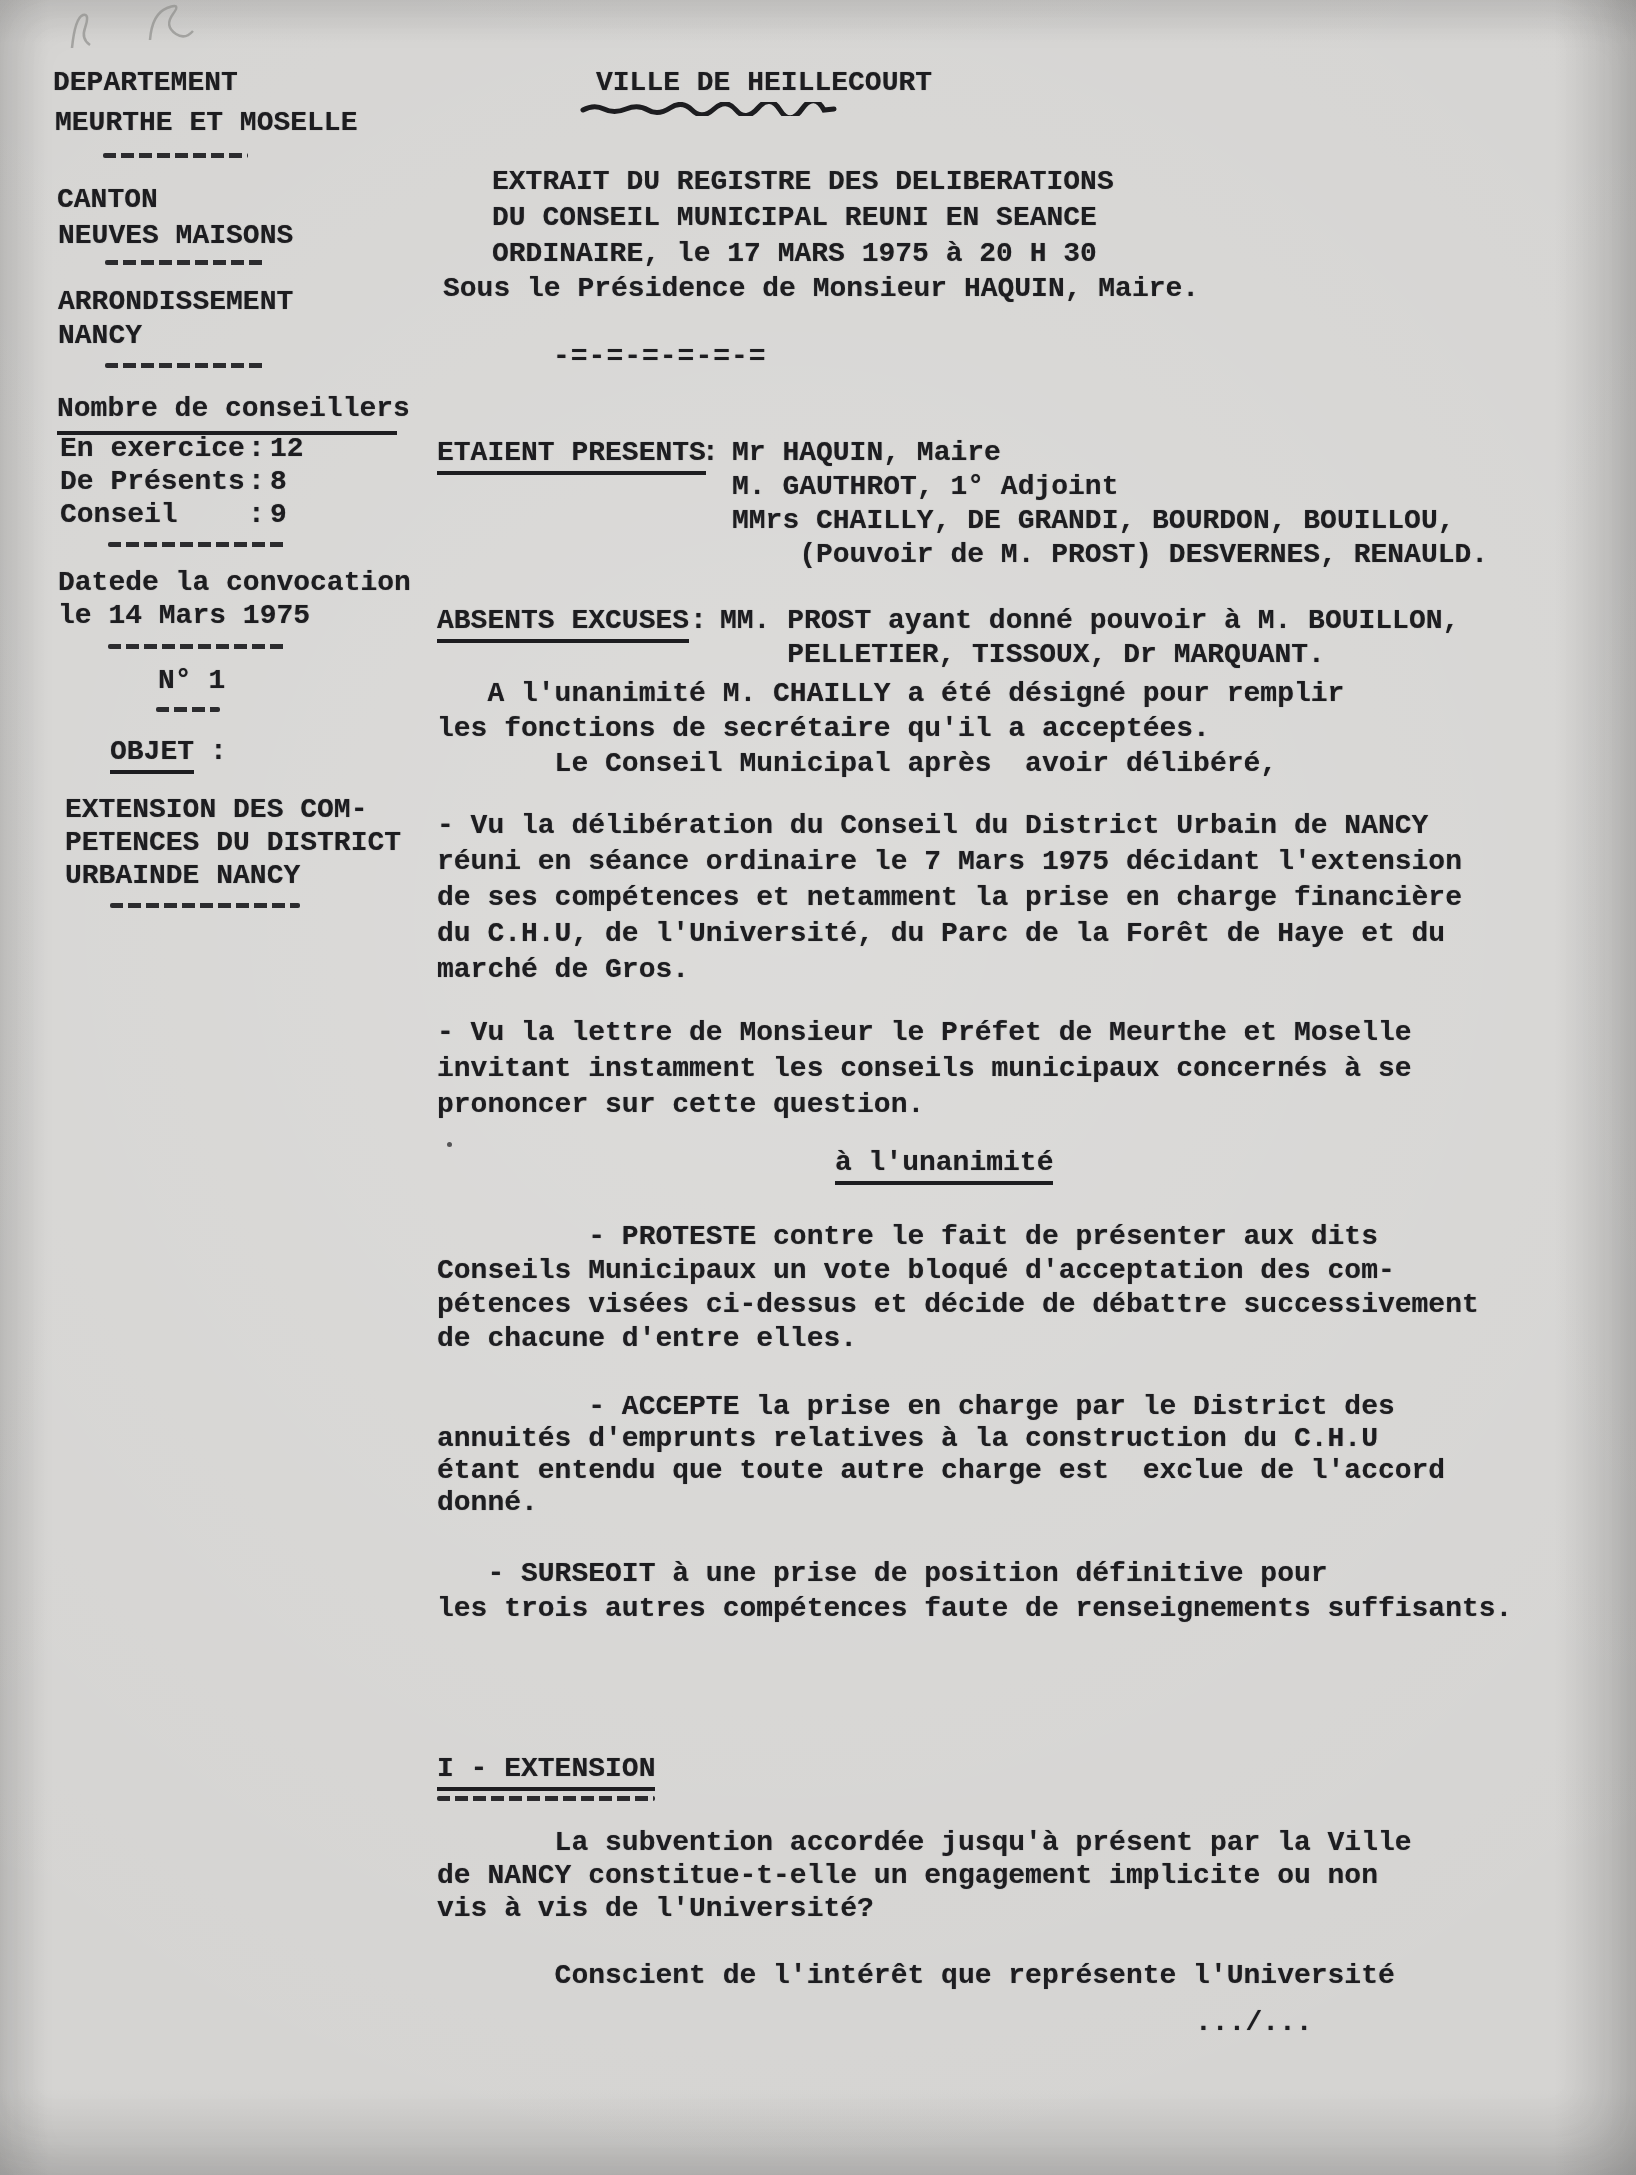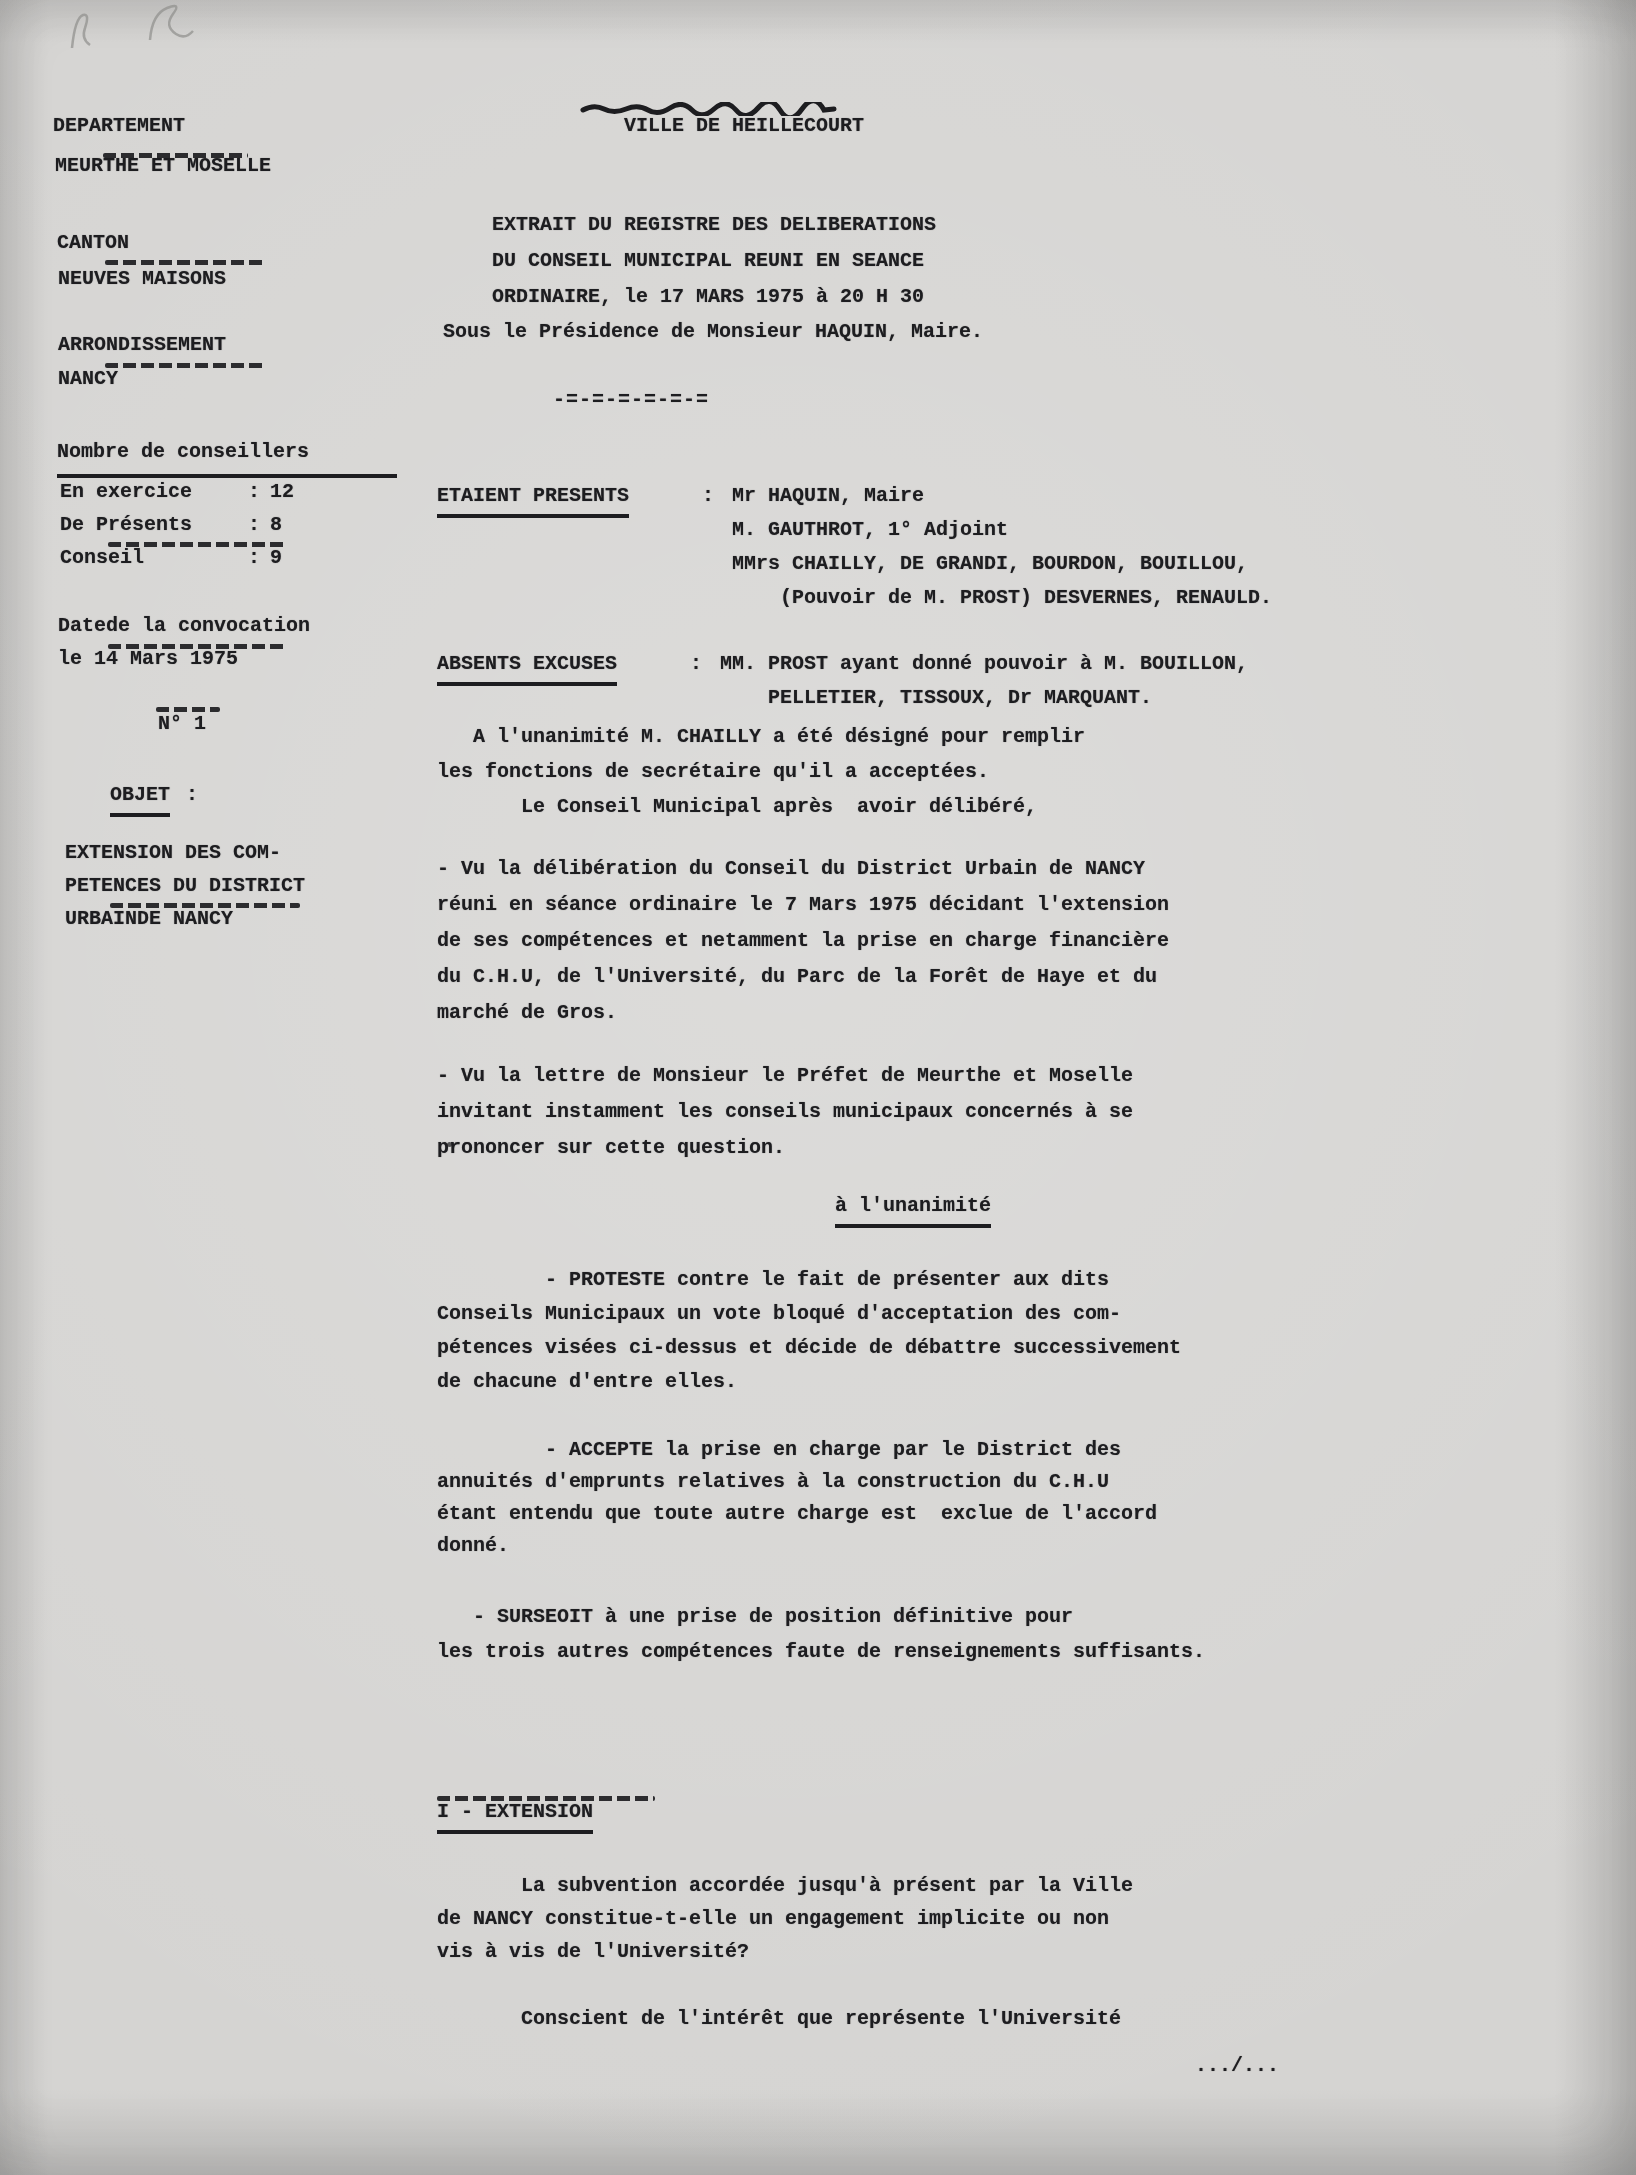--- a/index.html
+++ b/index.html
@@ -13,25 +13,24 @@
       linear-gradient(90deg, rgba(40,40,40,.09) 0, rgba(40,40,40,0) 3%, rgba(40,40,40,0) 95%, rgba(40,40,40,.16) 100%),
       linear-gradient(180deg, rgba(40,40,40,.08) 0, rgba(40,40,40,0) 2%, rgba(40,40,40,0) 96%, rgba(40,40,40,.12) 100%),
       #d5d4d2;
     box-shadow: inset -18px -24px 60px rgba(30,30,30,.10), inset 14px 10px 50px rgba(30,30,30,.07);
     font-family:"Liberation Mono","DejaVu Sans Mono",monospace;
   }
   .t{
     position:absolute;
     white-space:pre;
     font-weight:700;
-    font-size:20px;
+    font-size:28px;
     line-height:33px;
     color:#1d1d20;
     text-shadow:0 0 1px rgba(25,25,28,.5);
-    margin-top:43px;
   }
   .lh32{line-height:32px}
   .lh34{line-height:34px}
   .lh35{line-height:35px}
   .lh36{line-height:36px}
   .row{white-space:normal}
   .ul{border-bottom:4px solid #1d1d20;padding-bottom:2px;display:inline-block;}
   .ul-block{border-bottom:4px solid #1d1d20;padding-bottom:6px;}
   .dash{
     position:absolute;height:5px;border-radius:2px;opacity:.92;
@@ -82,21 +81,21 @@
 
   <div class="t" style="left:158px;top:664px">N° 1</div>
   <div class="dash" style="left:156px;top:707px;width:64px"></div>
 
   <div class="t row" style="left:110px;top:735px"><span class="ul">OBJET</span><span class="objet-colon">:</span></div>
   <div class="t" style="left:65px;top:793px">EXTENSION DES COM-
 PETENCES DU DISTRICT
 URBAINDE NANCY</div>
   <div class="dash" style="left:110px;top:903px;width:190px"></div>
 
-  <div class="t" style="left:624px;top:66px">VILLE DE HEILLECOURT</div>
+  <div class="t" style="left:596px;top:66px">VILLE DE HEILLECOURT</div>
   <div style="position:absolute;left:580px;top:102px">
     <svg width="258" height="14" viewBox="0 0 258 14">
       <path d="M3 8 Q 14 2 24 7 T 46 7 T 68 8 T 90 6 T 112 8 T 134 7 T 156 8 T 178 6 T 200 8 T 222 7 T 244 8 L 254 7" fill="none" stroke="#1d1d20" stroke-width="5" stroke-linecap="round"></path>
     </svg>
   </div>
 
   <div class="t lh36" style="left:492px;top:164px">EXTRAIT DU REGISTRE DES DELIBERATIONS
 DU CONSEIL MUNICIPAL REUNI EN SEANCE
 ORDINAIRE, le 17 MARS 1975 à 20 H 30</div>
   <div class="t" style="left:443px;top:272px">Sous le Présidence de Monsieur HAQUIN, Maire.</div>

